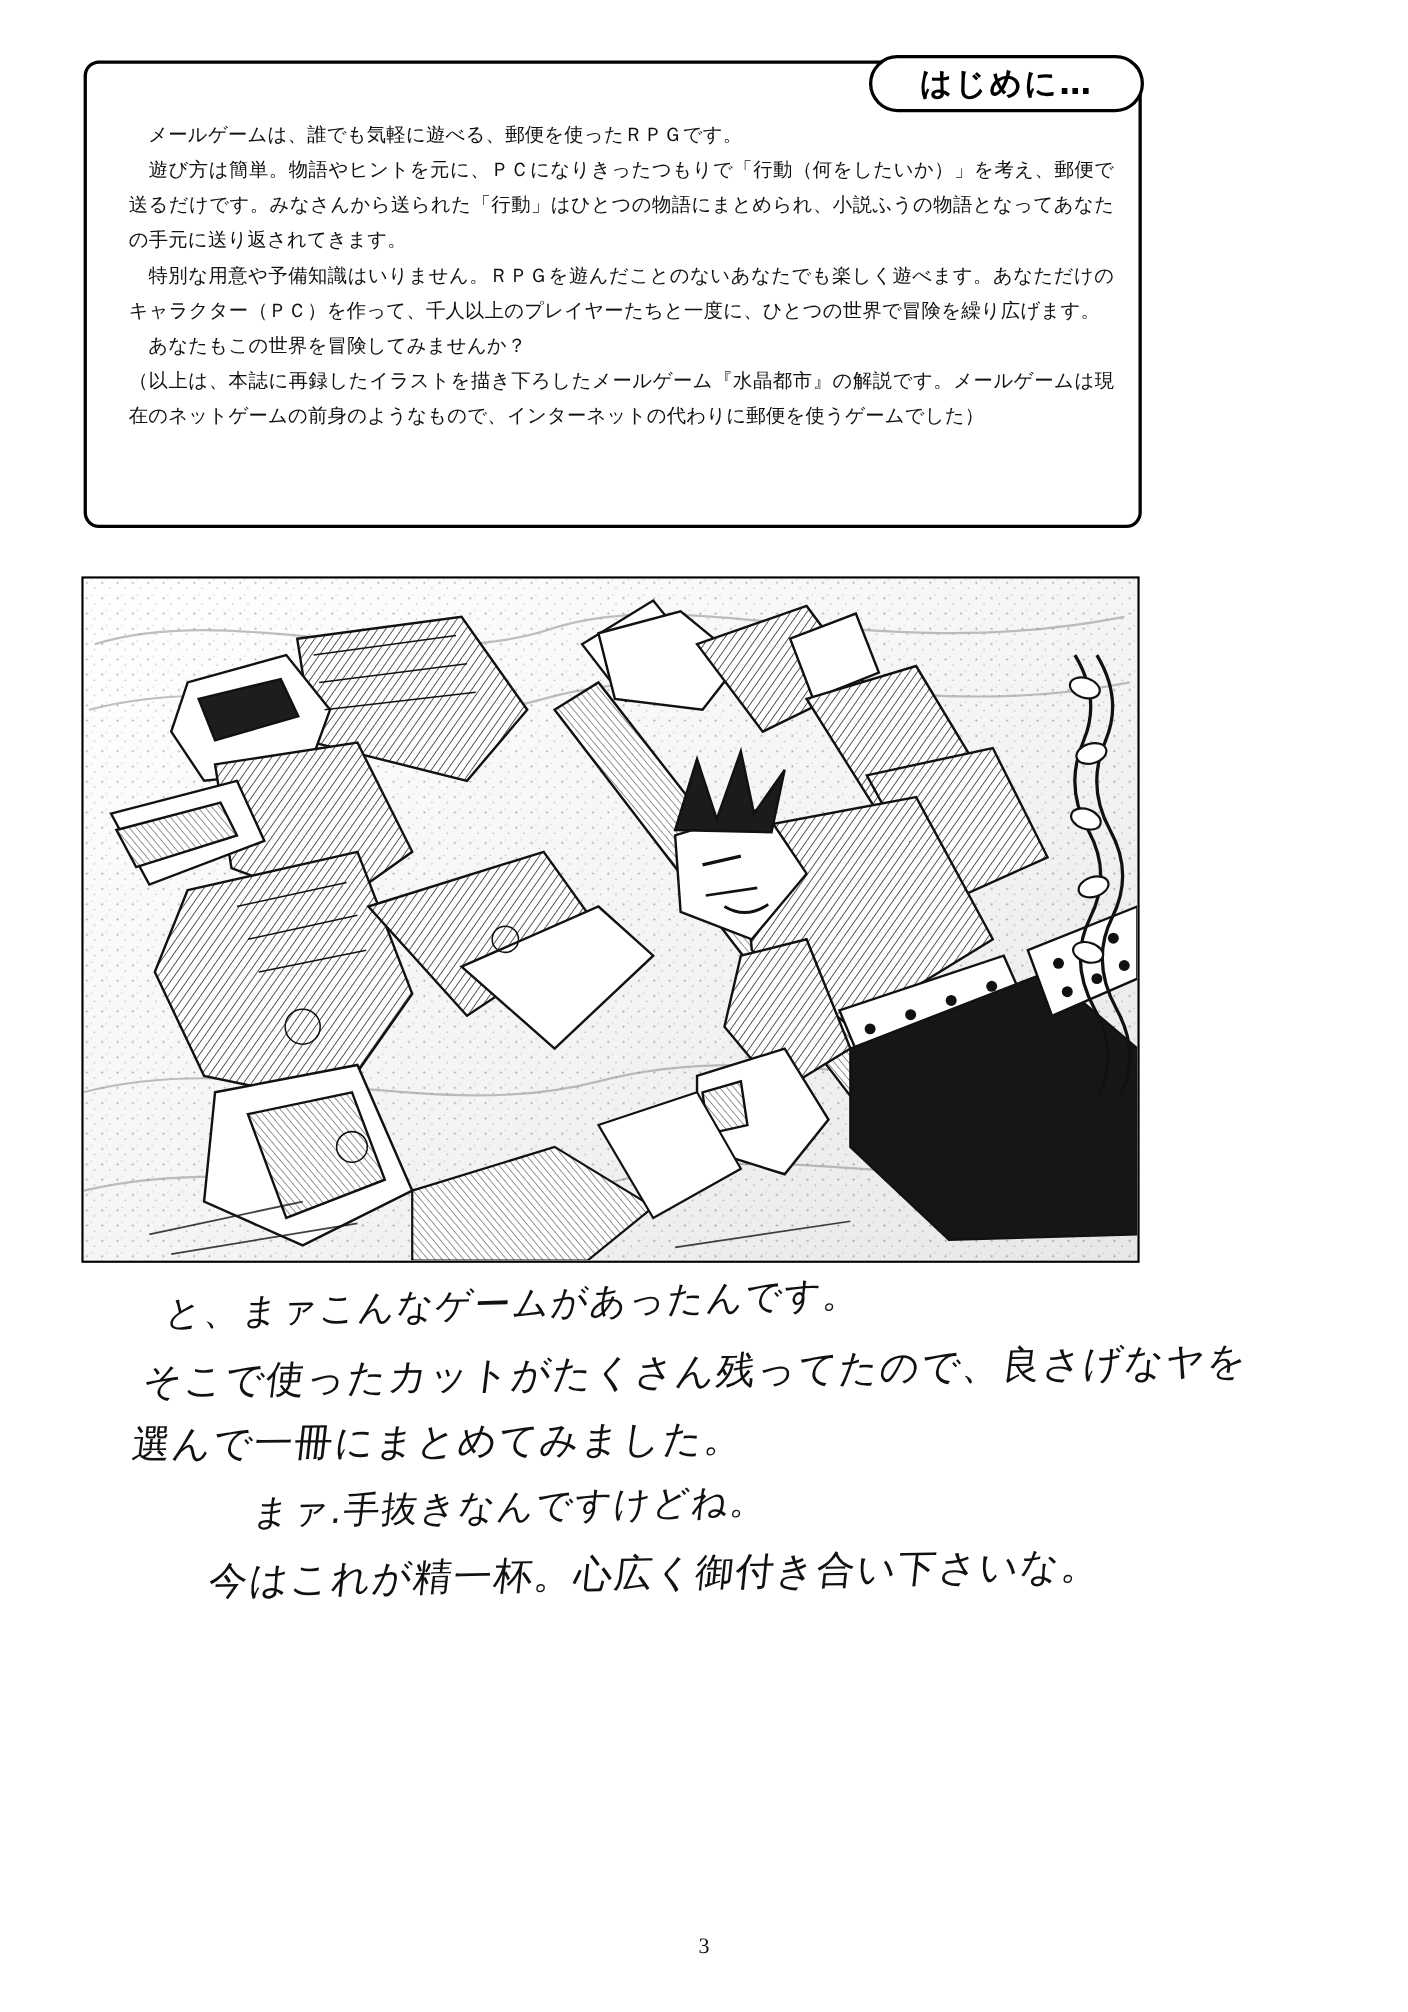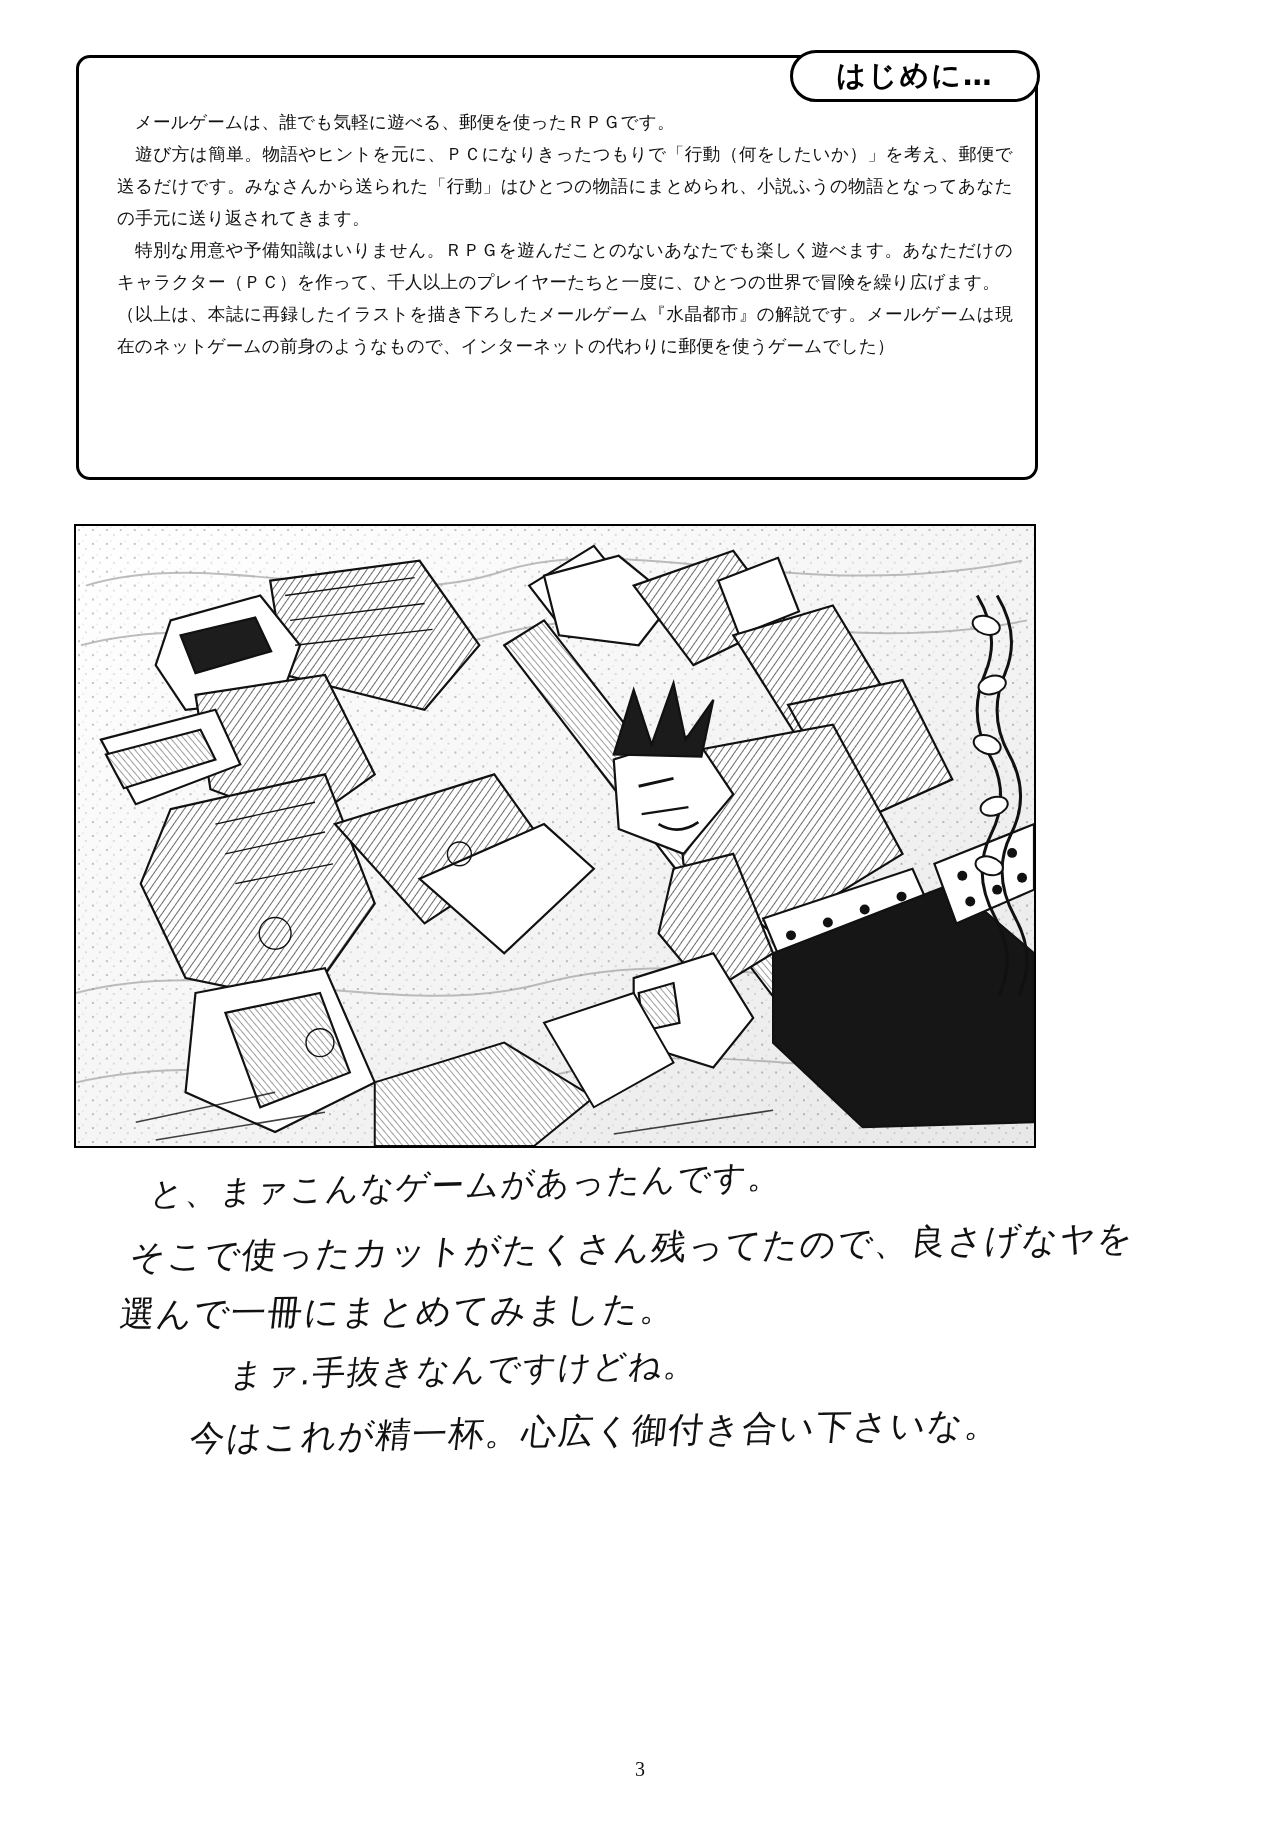--- a/index.html
+++ b/index.html
@@ -120,20 +120,21 @@
   }
 </style>
 </head>
 <body>
 
 <div class="intro-box">
   <div class="intro-body">
     <p>　メールゲームは、誰でも気軽に遊べる、郵便を使ったＲＰＧです。</p>
     <p>　遊び方は簡単。物語やヒントを元に、ＰＣになりきったつもりで「行動（何をしたいか）」を考え、郵便で送るだけです。みなさんから送られた「行動」はひとつの物語にまとめられ、小説ふうの物語となってあなたの手元に送り返されてきます。</p>
     <p>　特別な用意や予備知識はいりません。ＲＰＧを遊んだことのないあなたでも楽しく遊べます。あなただけのキャラクター（ＰＣ）を作って、千人以上のプレイヤーたちと一度に、ひとつの世界で冒険を繰り広げます。</p>
+    <p>　あなたもこの世界を冒険してみませんか？</p>
     <p>（以上は、本誌に再録したイラストを描き下ろしたメールゲーム『水晶都市』の解説です。メールゲームは現在のネットゲームの前身のようなもので、インターネットの代わりに郵便を使うゲームでした）</p>
   </div>
 </div>
 
 <div class="section-tab">
   <span class="label">はじめに…</span>
 </div>
 
 <div class="illus-frame">
   <svg class="illus-canvas" viewBox="0 0 962 624" preserveAspectRatio="none">

